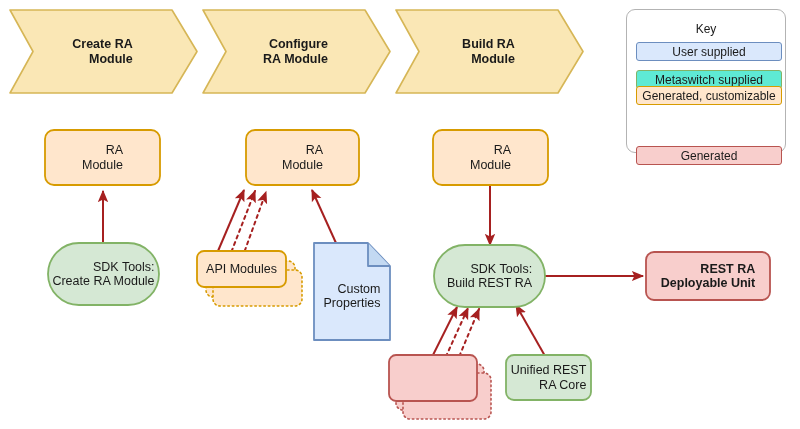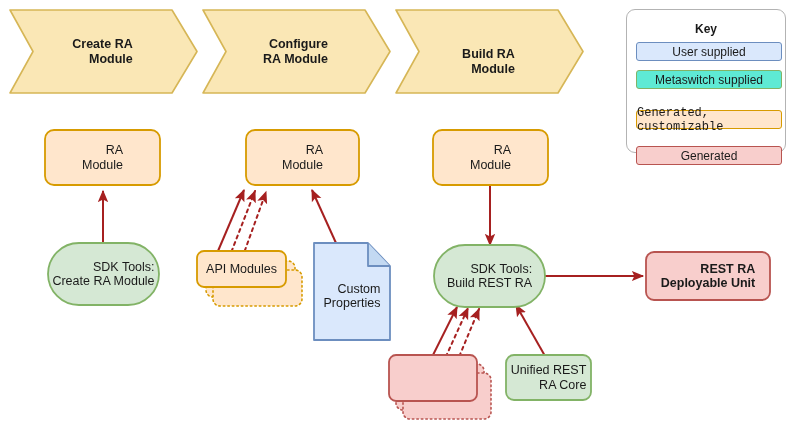--- a/index.html
+++ b/index.html
@@ -42,21 +42,21 @@
   .node-label {
     font-size: 12.5px;
     font-weight: normal;
   }
   .node-label-bold {
     font-size: 12.5px;
     font-weight: bold;
   }
   .key-title {
     font-size: 12px;
-    font-weight: bold;
+    font-weight: normal;
     color: #1a1a1a;
   }
   .key-item-label {
     font-size: 12px;
     color: #1a1a1a;
   }
   .key-box {
     position: absolute;
     left: 626px;
     top: 9px;
@@ -80,21 +80,21 @@
     width: 146px;
     height: 19px;
     border-radius: 3px;
     box-sizing: border-box;
     display: flex;
     align-items: center;
     justify-content: center;
   }
   .key-row-0 { top: 32px; }
   .key-row-1 { top: 60px; }
-  .key-row-2 { top: 100px; font-family: Liberation Mono, monospace; }
+  .key-row-2 { top: 76px; }
   .key-row-3 { top: 116px; }
 </style>
 </head>
 <body>
 
 <div id="canvas">
 
   <svg id="svg-layer" viewBox="0 0 800 429">
     <defs>
       <marker id="arrowhead" markerWidth="7" markerHeight="7" refX="5.6" refY="3" orient="auto" markerUnits="strokeWidth">
@@ -193,21 +193,21 @@
 
     <g>
       <rect x="506" y="355" width="85" height="45" rx="8" ry="8" fill="#D5E8D4" stroke="#82B366" stroke-width="1.8"></rect>
     </g>
   </svg>
 
   <div class="lbl phase-label" style="left:33px; top:10px; width:139px; height:83px;">Create RA
 Module</div>
   <div class="lbl phase-label" style="left:226px; top:10px; width:139px; height:83px;">Configure
 RA Module</div>
-  <div class="lbl phase-label" style="left:419px; top:10px; width:139px; height:83px;margin-top:10px;">Build RA
+  <div class="lbl phase-label" style="left:419px; top:10px; width:139px; height:83px;">Build RA
 Module</div>
 
   <div class="lbl node-label" style="left:45px; top:130px; width:115px; height:55px;">RA
 Module</div>
   <div class="lbl node-label" style="left:246px; top:130px; width:113px; height:55px;">RA
 Module</div>
   <div class="lbl node-label" style="left:433px; top:130px; width:115px; height:55px;">RA
 Module</div>
 
   <div class="lbl node-label" style="left:42px; top:243px; width:123px; height:62px;">SDK Tools:

